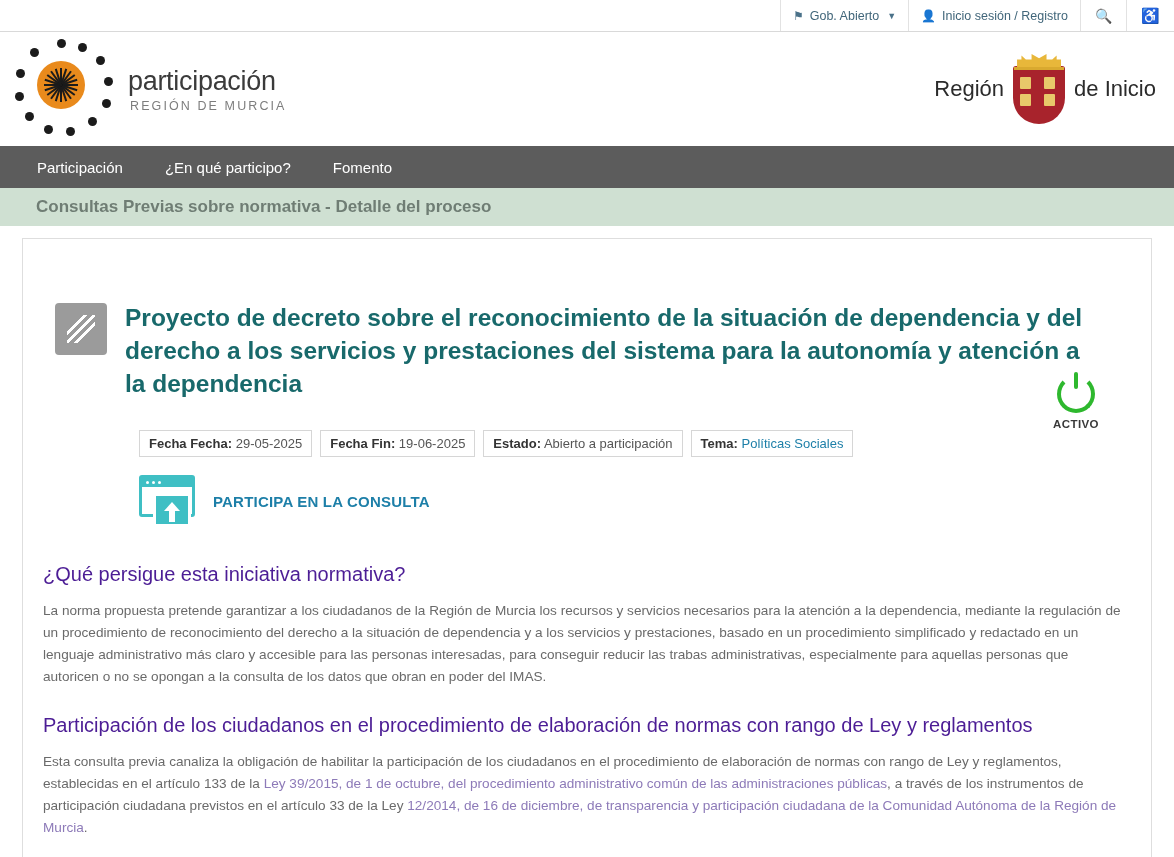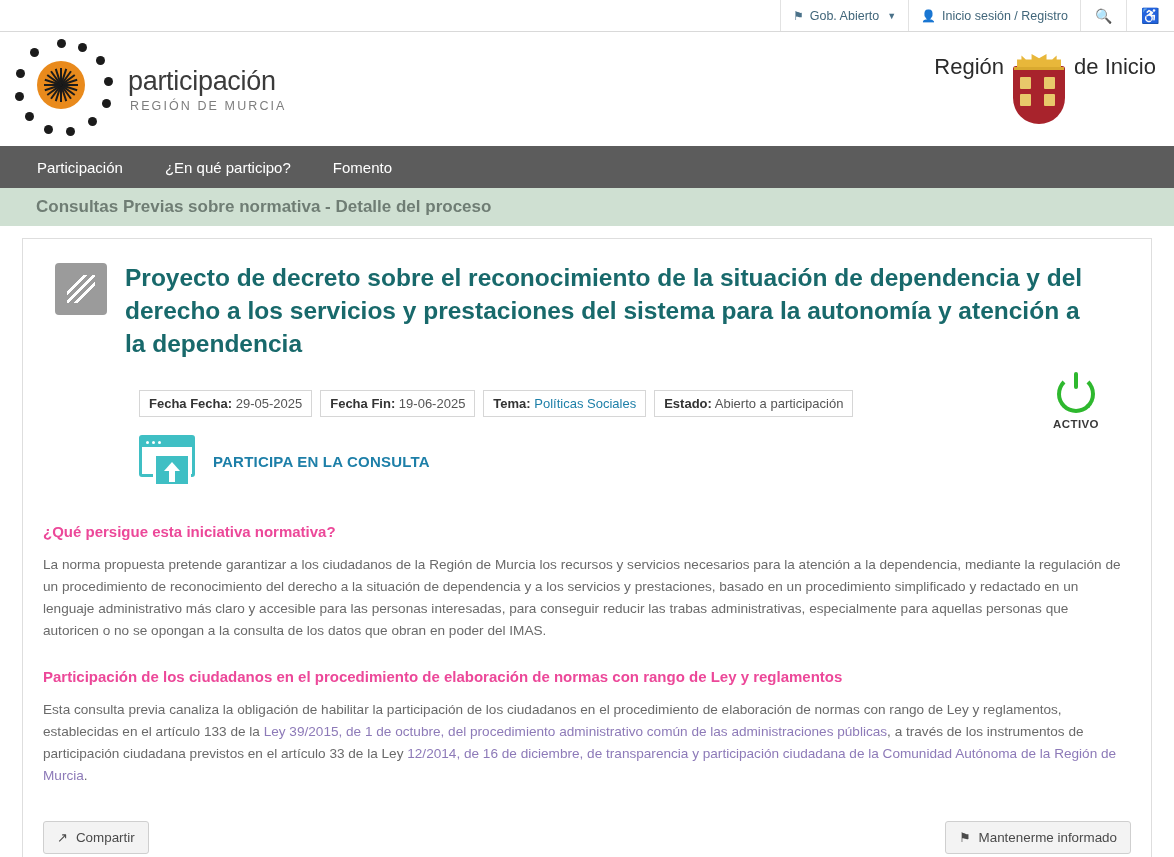--- a/index.html
+++ b/index.html
@@ -48,21 +48,21 @@
   .brand-line1 {
     font-size: 27px; color: #3b3b3b; font-weight: normal; letter-spacing: -0.3px;
   }
   .brand-line2 {
     font-size: 30px; color: #1b1b1b; font-weight: bold; letter-spacing: -0.4px; margin-top: 1px;
   }
   .brand-line3 {
     font-size: 12.5px; color: #7d7d7d; letter-spacing: 2.1px; margin-top: 5px; margin-left: 2px;
   }
 
-  .region { display: flex; gap: 9px; }
+  .region { display: flex; align-items: center; gap: 9px; }
   .region-word { font-size: 22px; color: #2b2b2b; }
   .shield {
     width: 52px; height: 70px; position: relative; flex: none;
   }
 
   
   .nav {
     background: #5c5c5c;
     height: 42px;
     display: flex; align-items: stretch;
@@ -89,21 +89,21 @@
 
   
   .card {
     margin: 12px 22px 0 22px;
     border: 1px solid #dedede;
     background: #fff;
     min-height: 612px;
     padding: 18px 20px 20px 20px;
     position: relative;
   }
-  .card-top { display: flex; gap: 18px; align-items: flex-start; }
+  .card-top { display: flex; gap: 18px; align-items: flex-start; margin-top: 40px; }
   .doc-icon {
     width: 52px; height: 52px; flex: none;
     background: #9b9b9b; border-radius: 4px;
     position: relative;
     margin-top: 6px; margin-left: 12px;
   }
   .doc-icon::before {
     content: "";
     position: absolute; left: 12px; top: 12px; width: 28px; height: 28px;
     background:
@@ -176,24 +176,24 @@
     margin-top: 5px;
     font-size: 11.5px;
     color: #3a3a3a;
     font-weight: bold;
     letter-spacing: 0.4px;
   }
 
   
   .section { margin-top: 34px; }
   .section h3 {
-    color: #ec4899;
-    font-size: 15px;
+    color: #4c1d95;
+    font-size: 20px;
     margin: 0 0 14px 0;
-    font-weight: bold;
+    font-weight: normal;
   }
   .section p {
     margin: 0;
     font-size: 13.6px;
     line-height: 1.62;
     color: #6a6a6a;
     max-width: 1078px;
   }
   .section a { color: #8d7ab8; text-decoration: none; }
   .section + .section { margin-top: 26px; }
@@ -372,26 +372,26 @@
   <div class="meta">
     <div class="chip">
       <b>Fecha Fecha:</b>
       <span>29-05-2025</span>
     </div>
     <div class="chip">
       <b>Fecha Fin:</b>
       <span>19-06-2025</span>
     </div>
     <div class="chip">
+      <b>Estado:</b>
+      <span>Abierto a participación</span>
+    </div>
+    <div class="chip">
       <b>Tema:</b>
       <a href="#">Políticas Sociales</a>
-    </div>
-    <div class="chip">
-      <b>Estado:</b>
-      <span>Abierto a participación</span>
     </div>
   </div>
 
   <div class="participate">
     <span class="part-icon">
       <span class="pi-win">
         <span class="pi-bar">
           <span class="pi-dot" style="left:4px;"></span>
           <span class="pi-dot" style="left:10px;"></span>
           <span class="pi-dot" style="left:16px;"></span>

